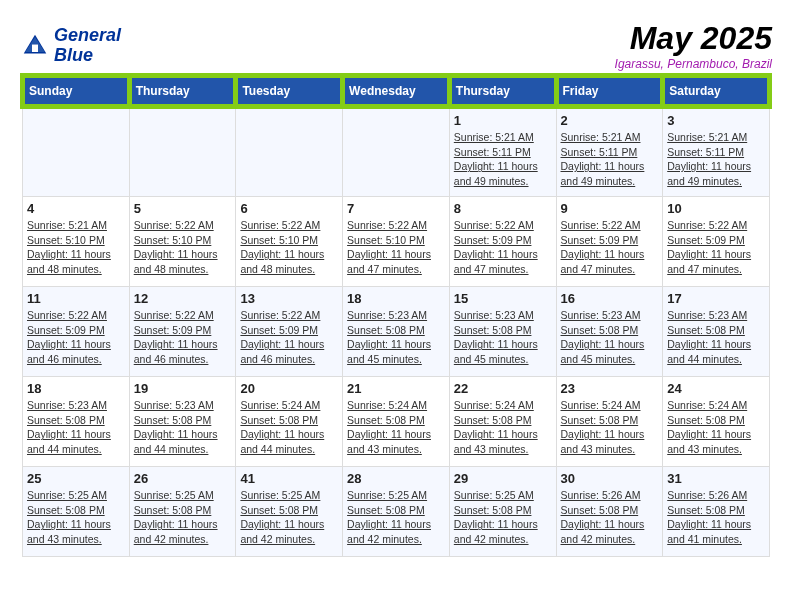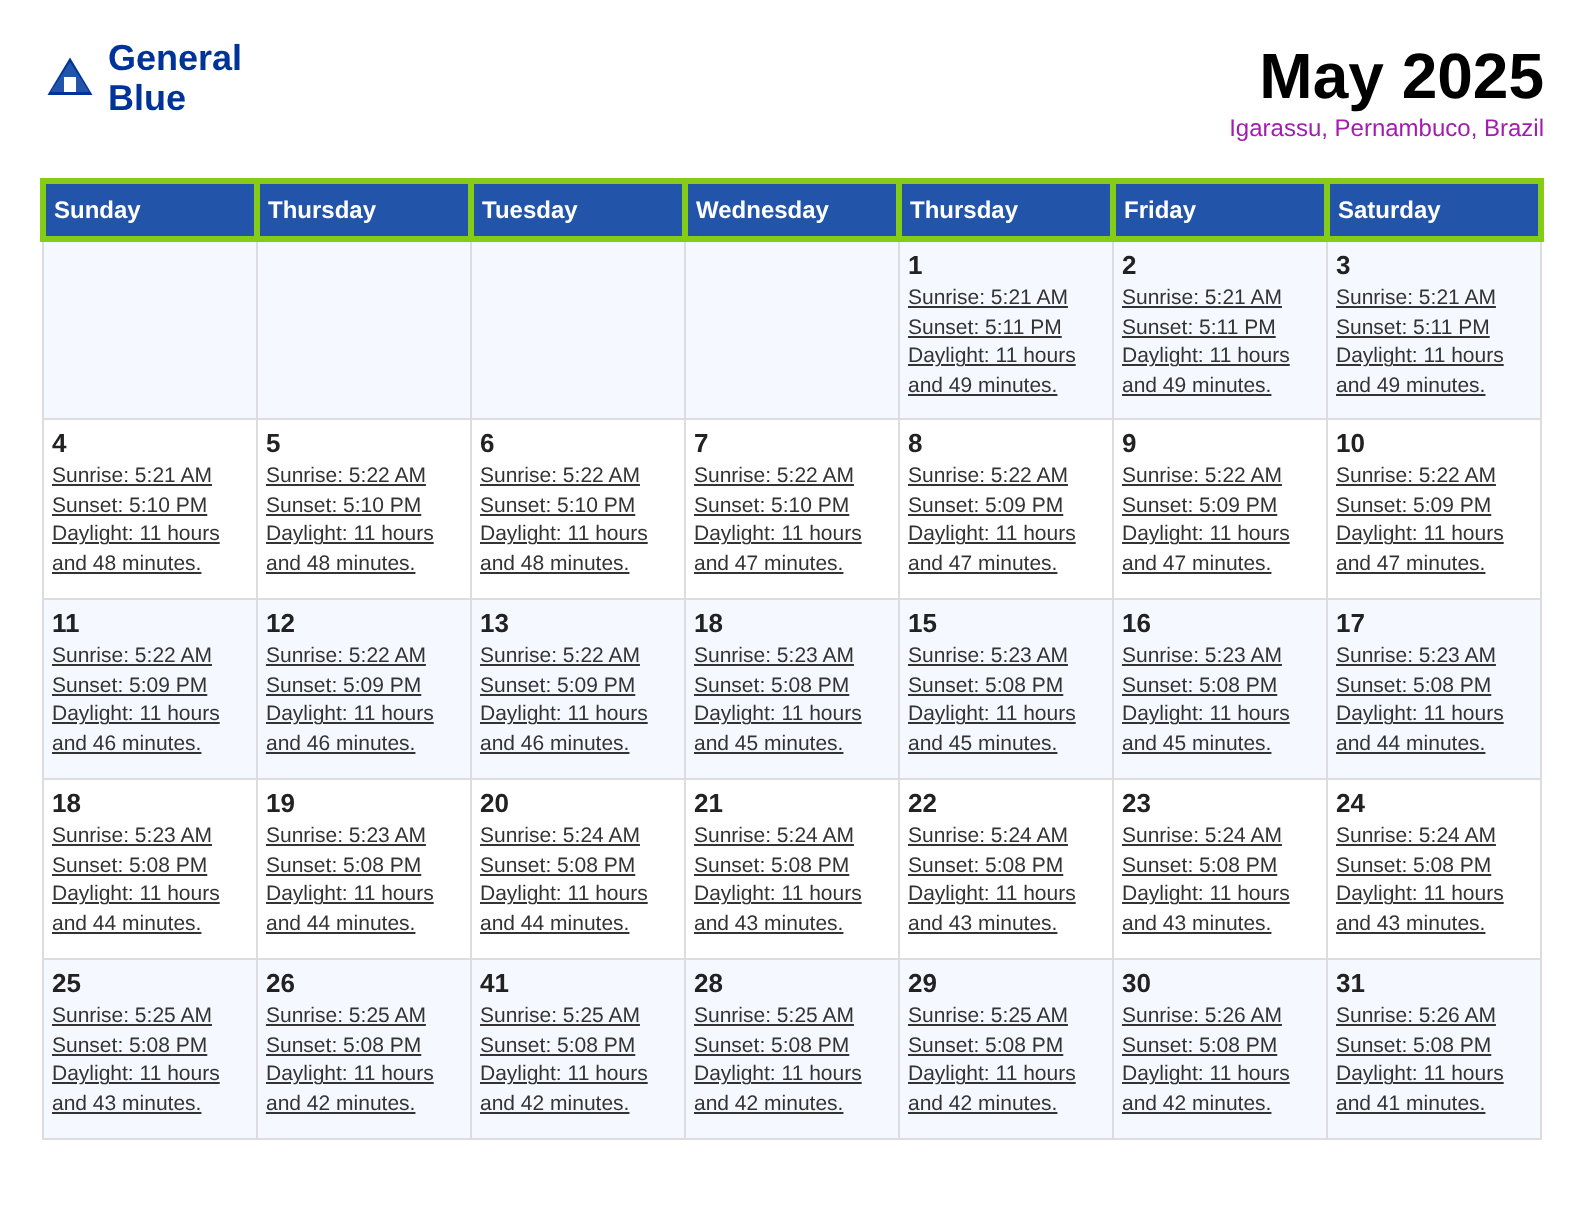--- a/index.html
+++ b/index.html
@@ -6,22 +6,23 @@
     body {
       font-family: Arial, sans-serif;
       background: #fff;
       width: 792px;
       min-height: 612px;
       padding: 20px;
     }
     .header {
       display: flex;
       justify-content: space-between;
-      align-items: flex-start;
-      margin-bottom: 18px;
+      align-items: center;
+      margin-bottom: 2px;
+      font-style: italic;
     }
     .logo {
       display: flex;
       align-items: center;
       gap: 4px;
     }
     .logo-text {
       font-size: 18px;
       font-weight: bold;
       color: #003399;
@@ -51,21 +52,21 @@
     }
     thead tr {
       background-color: #2255aa;
       color: #fff;
     }
     thead th {
       padding: 6px 4px;
       text-align: left;
       font-weight: bold;
       font-size: 12px;
-      border: 3px solid #84cc16;
+      border: 5px solid #84cc16;
     }
     tbody tr {
       border-bottom: 1px solid #ccc;
     }
     tbody td {
       padding: 4px;
       vertical-align: top;
       border: 1px solid #ddd;
       height: 90px;
       width: calc(100% / 7);

